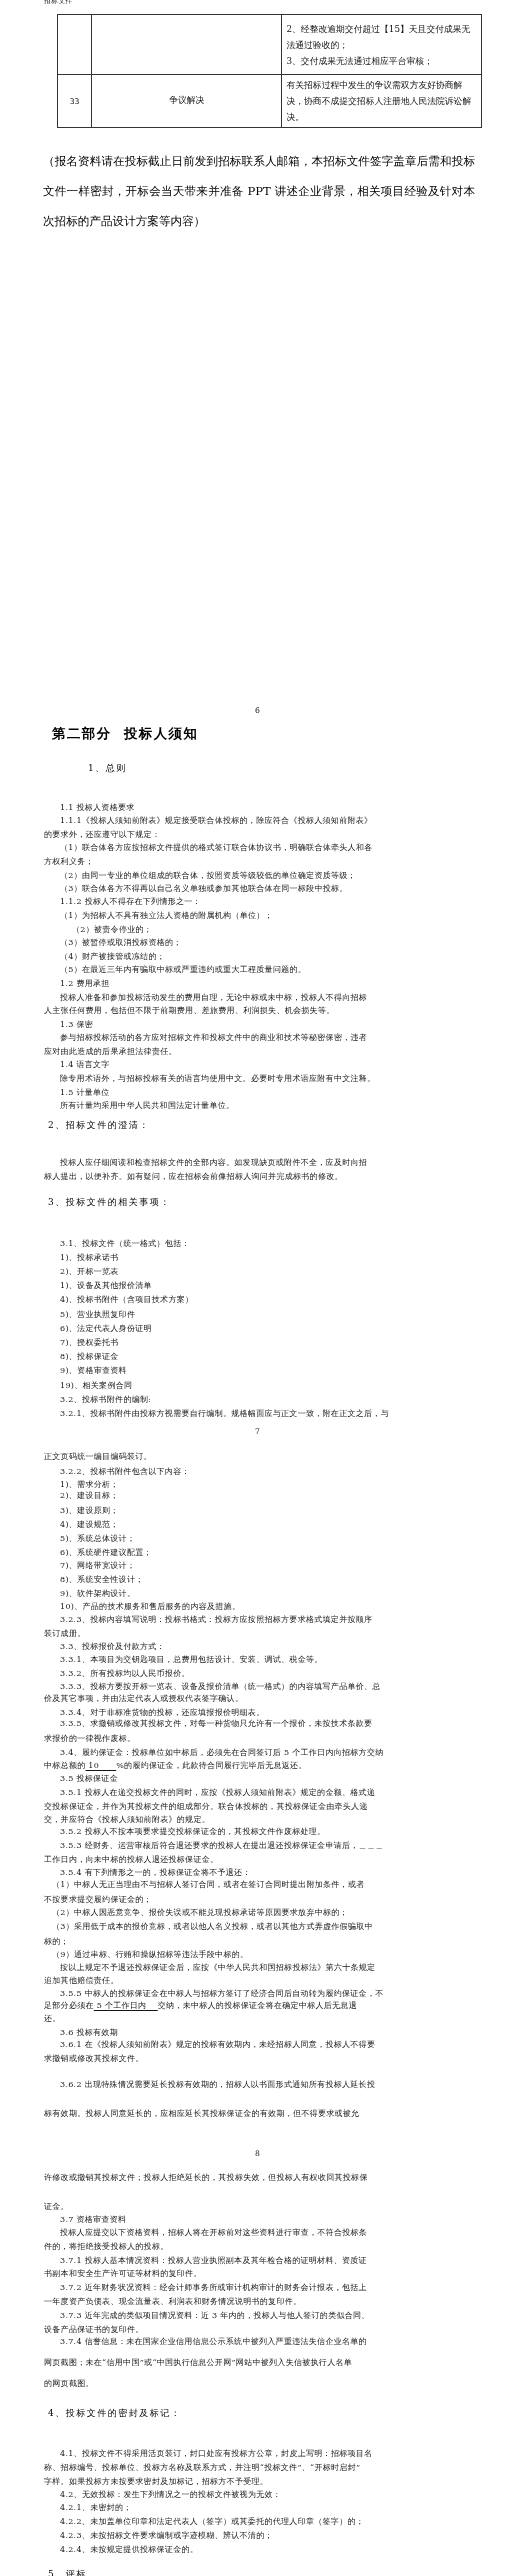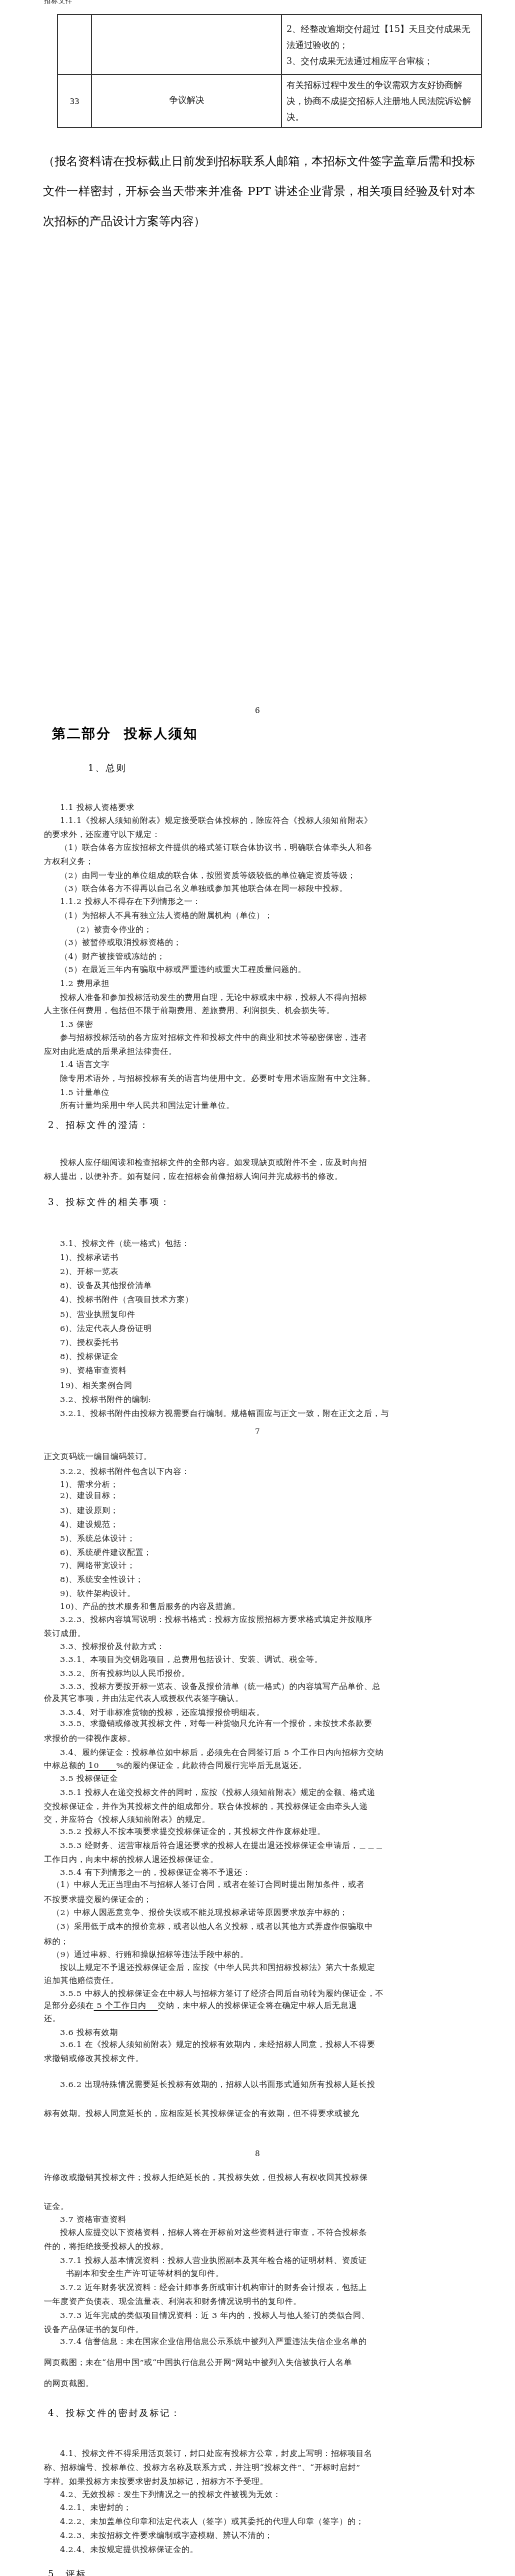--- a/index.html
+++ b/index.html
@@ -85,21 +85,21 @@
       <div class="cl" style="top: 1073px; left: 60px;">除专用术语外，与招标投标有关的语言均使用中文。必要时专用术语应附有中文注释。</div>
       <div class="cl" style="top: 1087px; left: 60px;">1.5 计量单位</div>
       <div class="cl" style="top: 1100px; left: 60px;">所有计量均采用中华人民共和国法定计量单位。</div>
       <div class="cl h" style="top: 1119px; left: 48px;">2、招标文件的澄清：</div>
       <div class="cl" style="top: 1157px; left: 60px;">投标人应仔细阅读和检查招标文件的全部内容。如发现缺页或附件不全，应及时向招</div>
       <div class="cl" style="top: 1171px; left: 44px;">标人提出，以便补齐。如有疑问，应在招标会前像招标人询问并完成标书的修改。</div>
       <div class="cl h" style="top: 1196px; left: 48px;">3、投标文件的相关事项：</div>
       <div class="cl" style="top: 1238px; left: 60px;">3.1、投标文件（统一格式）包括：</div>
       <div class="cl" style="top: 1252px; left: 60px;">1)、投标承诺书</div>
       <div class="cl" style="top: 1266px; left: 60px;">2)、开标一览表</div>
-      <div class="cl" style="top: 1280px; left: 60px;">8)、设备及其他报价清单</div>
+      <div class="cl" style="top: 1280px; left: 60px;">1)、设备及其他报价清单</div>
       <div class="cl" style="top: 1294px; left: 60px;">4)、投标书附件（含项目技术方案）</div>
       <div class="cl" style="top: 1309px; left: 60px;">5)、营业执照复印件</div>
       <div class="cl" style="top: 1323px; left: 60px;">6)、法定代表人身份证明</div>
       <div class="cl" style="top: 1337px; left: 60px;">7)、授权委托书</div>
       <div class="cl" style="top: 1351px; left: 60px;">8)、投标保证金</div>
       <div class="cl" style="top: 1365px; left: 60px;">9)、资格审查资料</div>
       <div class="cl" style="top: 1380px; left: 60px;">19)、相关案例合同</div>
       <div class="cl" style="top: 1394px; left: 60px;">3.2、投标书附件的编制:</div>
       <div class="cl" style="top: 1408px; left: 60px;">3.2.1、投标书附件由投标方视需要自行编制。规格幅面应与正文一致，附在正文之后，与</div>
       <div class="cl pg" style="top: 1427px;">7</div>
@@ -151,21 +151,21 @@
       <div class="cl" style="top: 2053px; left: 44px;">求撤销或修改其投标文件。</div>
       <div class="cl" style="top: 2079px; left: 60px;">3.6.2 出现特殊情况需要延长投标有效期的，招标人以书面形式通知所有投标人延长投</div>
       <div class="cl" style="top: 2108px; left: 44px;">标有效期。投标人同意延长的，应相应延长其投标保证金的有效期，但不得要求或被允</div>
       <div class="cl pg" style="top: 2149px;">8</div>
       <div class="cl" style="top: 2172px; left: 44px;">许修改或撤销其投标文件；投标人拒绝延长的，其投标失效，但投标人有权收回其投标保</div>
       <div class="cl" style="top: 2201px; left: 44px;">证金。</div>
       <div class="cl" style="top: 2214px; left: 60px;">3.7 资格审查资料</div>
       <div class="cl" style="top: 2227px; left: 60px;">投标人应提交以下资格资料，招标人将在开标前对这些资料进行审查，不符合投标条</div>
       <div class="cl" style="top: 2241px; left: 44px;">件的，将拒绝接受投标人的投标。</div>
       <div class="cl" style="top: 2255px; left: 60px;">3.7.1 投标人基本情况资料：投标人营业执照副本及其年检合格的证明材料、资质证</div>
-      <div class="cl" style="top: 2268px; left: 44px; margin-left: 22px;">书副本和安全生产许可证等材料的复印件。</div>
+      <div class="cl" style="top: 2268px; left: 44px;">书副本和安全生产许可证等材料的复印件。</div>
       <div class="cl" style="top: 2282px; left: 60px;">3.7.2 近年财务状况资料：经会计师事务所或审计机构审计的财务会计报表，包括上</div>
       <div class="cl" style="top: 2296px; left: 44px;">一年度资产负债表、现金流量表、利润表和财务情况说明书的复印件。</div>
       <div class="cl" style="top: 2310px; left: 60px;">3.7.3 近年完成的类似项目情况资料：近 3 年内的，投标人与他人签订的类似合同、</div>
       <div class="cl" style="top: 2324px; left: 44px;">设备产品保证书的复印件。</div>
       <div class="cl" style="top: 2336px; left: 60px;">3.7.4 信誉信息：未在国家企业信用信息公示系统中被列入严重违法失信企业名单的</div>
       <div class="cl" style="top: 2357px; left: 44px;">网页截图；未在“信用中国”或“中国执行信息公开网”网站中被列入失信被执行人名单</div>
       <div class="cl" style="top: 2378px; left: 44px;">的网页截图。</div>
       <div class="cl h" style="top: 2407px; left: 48px;">4、投标文件的密封及标记：</div>
       <div class="cl" style="top: 2448px; left: 60px;">4.1、投标文件不得采用活页装订，封口处应有投标方公章，封皮上写明：招标项目名</div>
       <div class="cl" style="top: 2462px; left: 44px;">称、招标编号、投标单位、投标方名称及联系方式，并注明“投标文件”、“开标时启封”</div>

